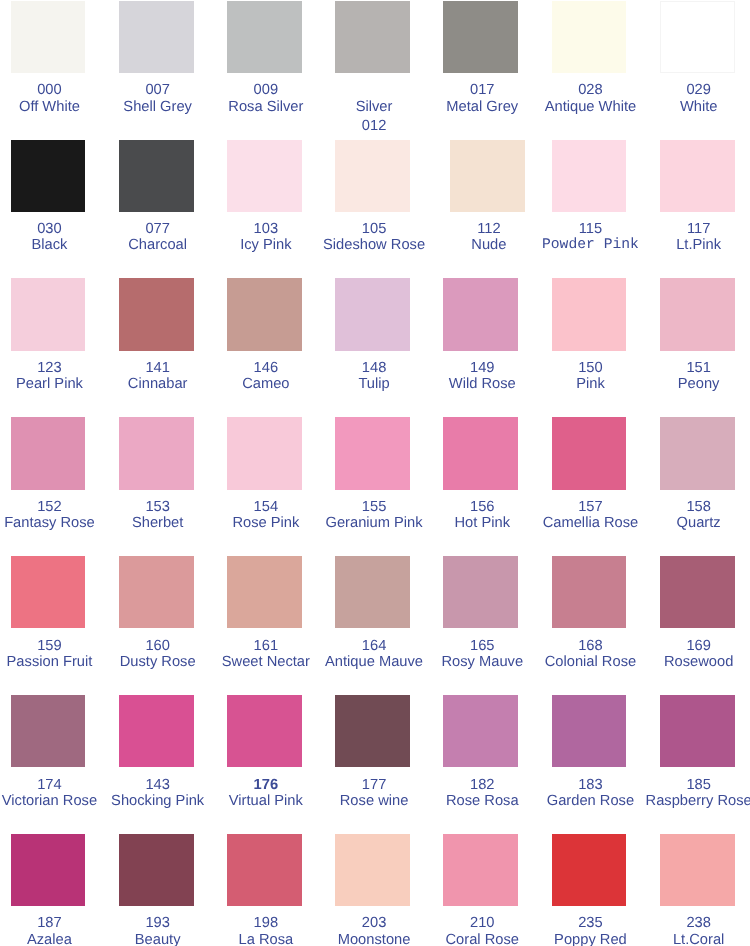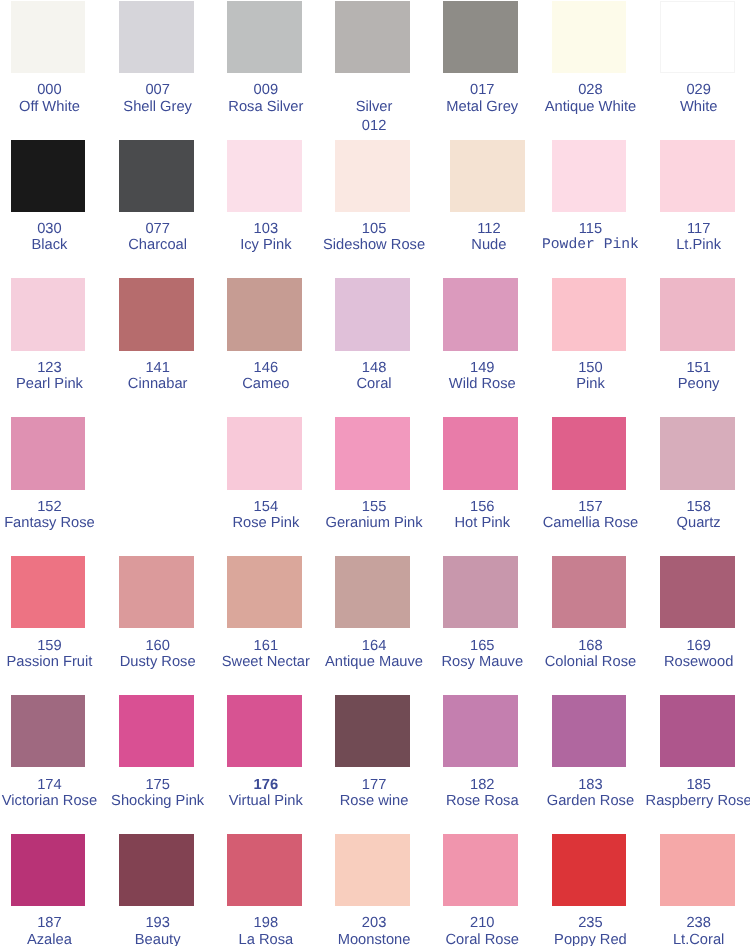--- a/index.html
+++ b/index.html
@@ -102,21 +102,21 @@
    <div class="cap nm" style="color: rgb(60, 75, 150);">Cinnabar</div>
   </div>
   <div class="cell" style="left:226.96px;top:278.38px">
    <div class="swatch" style="background: rgb(198, 156, 147);"></div>
    <div class="cap code" style="color: rgb(60, 75, 150);">146</div>
    <div class="cap nm" style="color: rgb(60, 75, 150);">Cameo</div>
   </div>
   <div class="cell" style="left:335.16px;top:278.38px">
    <div class="swatch" style="background: rgb(224, 192, 217);"></div>
    <div class="cap code" style="color: rgb(60, 75, 150);">148</div>
-   <div class="cap nm" style="color: rgb(60, 75, 150);">Coral</div>
+   <div class="cap nm" style="color: rgb(60, 75, 150);">Tulip</div>
   </div>
   <div class="cell" style="left:443.36px;top:278.38px">
    <div class="swatch" style="background: rgb(219, 154, 189);"></div>
    <div class="cap code" style="color: rgb(60, 75, 150);">149</div>
    <div class="cap nm" style="color: rgb(60, 75, 150);">Wild Rose</div>
   </div>
   <div class="cell" style="left:551.56px;top:278.38px">
    <div class="swatch" style="background: rgb(251, 194, 203);"></div>
    <div class="cap code" style="color: rgb(60, 75, 150);">150</div>
    <div class="cap nm" style="color: rgb(60, 75, 150);">Pink</div>
@@ -124,20 +124,25 @@
   <div class="cell" style="left:659.76px;top:278.38px">
    <div class="swatch" style="background: rgb(237, 183, 199);"></div>
    <div class="cap code" style="color: rgb(60, 75, 150);">151</div>
    <div class="cap nm" style="color: rgb(60, 75, 150);">Peony</div>
   </div>
   <div class="cell" style="left:10.56px;top:417.22px">
    <div class="swatch" style="background: rgb(223, 145, 178);"></div>
    <div class="cap code" style="color: rgb(60, 75, 150);">152</div>
    <div class="cap nm" style="color: rgb(60, 75, 150);">Fantasy Rose</div>
   </div>
+  <div class="cell" style="left:118.76px;top:417.22px">
+   <div class="swatch" style="background: rgb(235, 168, 196);"></div>
+   <div class="cap code" style="color: rgb(60, 75, 150);">153</div>
+   <div class="cap nm" style="color: rgb(60, 75, 150);">Sherbet</div>
+  </div>
   <div class="cell" style="left:226.96px;top:417.22px">
    <div class="swatch" style="background: rgb(248, 201, 217);"></div>
    <div class="cap code" style="color: rgb(60, 75, 150);">154</div>
    <div class="cap nm" style="color: rgb(60, 75, 150);">Rose Pink</div>
   </div>
   <div class="cell" style="left:335.16px;top:417.22px">
    <div class="swatch" style="background: rgb(242, 153, 190);"></div>
    <div class="cap code" style="color: rgb(60, 75, 150);">155</div>
    <div class="cap nm" style="color: rgb(60, 75, 150);">Geranium Pink</div>
   </div>
@@ -191,21 +196,21 @@
    <div class="cap code" style="color: rgb(60, 75, 150);">169</div>
    <div class="cap nm" style="color: rgb(60, 75, 150);">Rosewood</div>
   </div>
   <div class="cell" style="left:10.56px;top:694.9px">
    <div class="swatch" style="background: rgb(159, 105, 128);"></div>
    <div class="cap code" style="color: rgb(60, 75, 150);">174</div>
    <div class="cap nm" style="color: rgb(60, 75, 150);">Victorian Rose</div>
   </div>
   <div class="cell" style="left:118.76px;top:694.9px">
    <div class="swatch" style="background: rgb(217, 80, 147);"></div>
-   <div class="cap code" style="color: rgb(60, 75, 150);">175</div>
+   <div class="cap code" style="color: rgb(60, 75, 150);">143</div>
    <div class="cap nm" style="color: rgb(60, 75, 150);">Shocking Pink</div>
   </div>
   <div class="cell" style="left:226.96px;top:694.9px">
    <div class="swatch" style="background: rgb(215, 83, 146);"></div>
    <div class="cap code" style="color: rgb(60, 75, 150); font-weight: bold;">176</div>
    <div class="cap nm" style="color: rgb(60, 75, 150);">Virtual Pink</div>
   </div>
   <div class="cell" style="left:335.16px;top:694.9px">
    <div class="swatch" style="background: rgb(113, 75, 84);"></div>
    <div class="cap code" style="color: rgb(60, 75, 150);">177</div>

